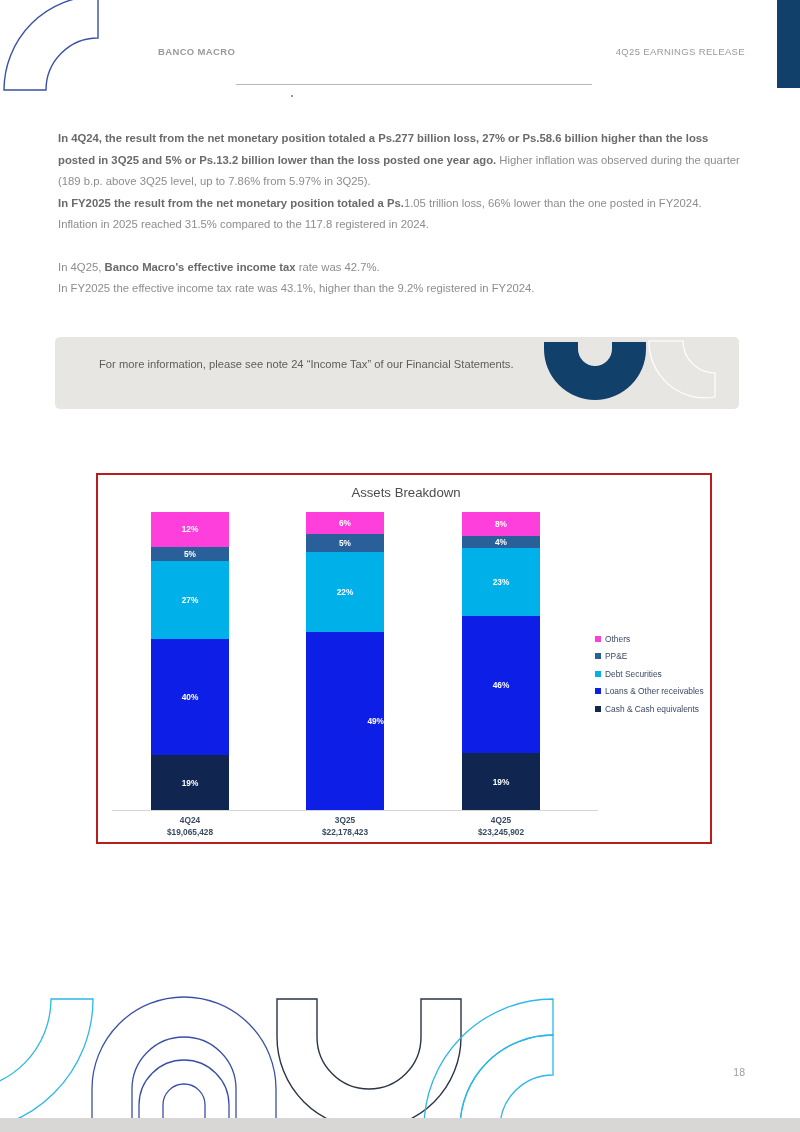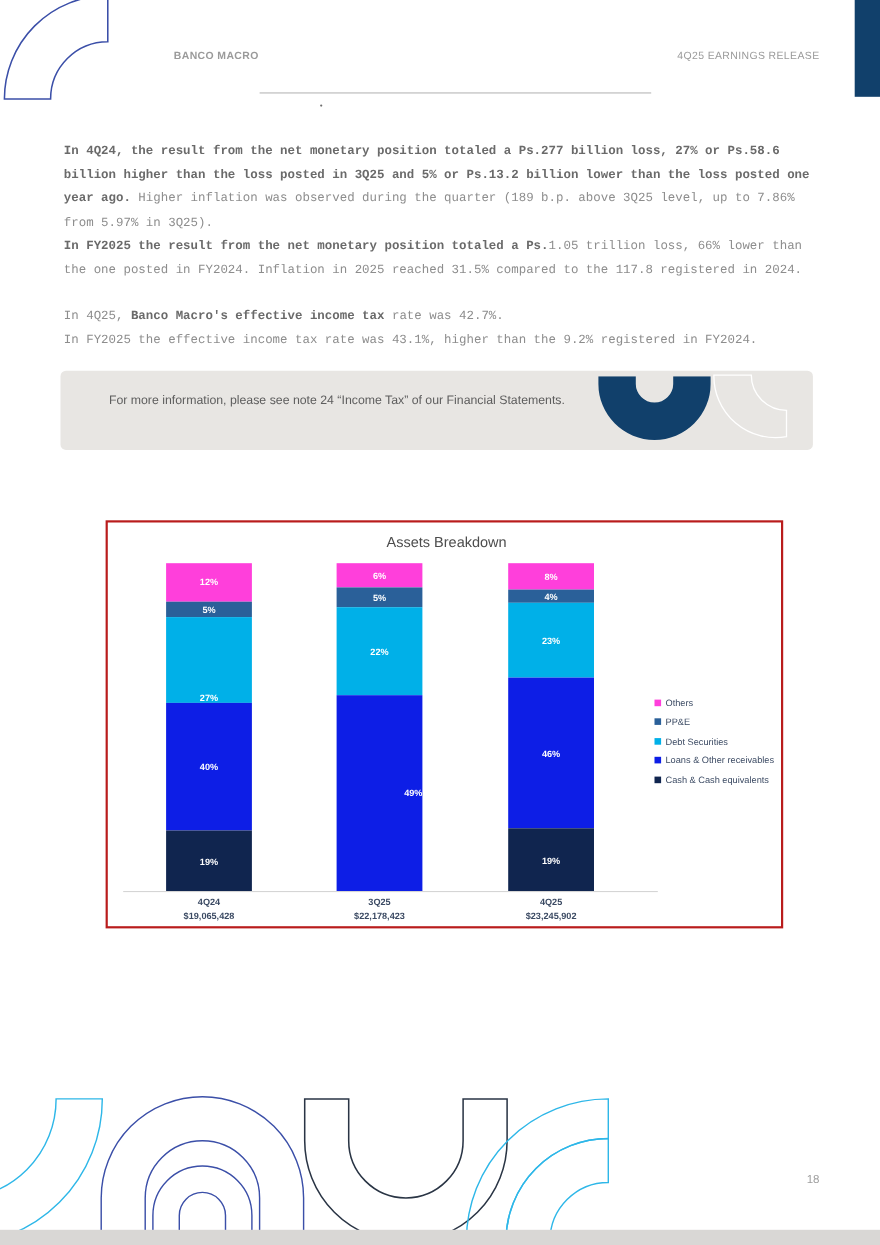--- a/index.html
+++ b/index.html
@@ -86,21 +86,21 @@
   .copy {
     position: absolute;
     left: 58px;
     top: 128px;
     width: 686px;
     font-size: 11.3px;
     line-height: 21.5px;
     color: #8d8d8d;
   }
   .copy b { color: #6a6a6a; font-weight: 700; }
-  .copy p { margin: 0; font-family: Liberation Mono, monospace; }
+  .copy p { margin: 0; }
   .copy .gap { height: 21px; }
 
   
   .callout {
     position: absolute;
     left: 55px;
     top: 337px;
     width: 684px;
     height: 72px;
     background: #e8e6e3;
@@ -298,21 +298,21 @@
     <div class="chart-title">Assets Breakdown</div>
 
     <div class="plot">
       <div class="bar-group bg0">
           <div class="seg" style="flex: 12 0 0px; background: rgb(255, 63, 219); text-align: center;">
             <span>12%</span>
           </div>
           <div class="seg" style="flex: 5 0 0px; background: rgb(42, 96, 153);">
             <span>5%</span>
           </div>
-          <div class="seg" style="flex: 27 0 0px; background: rgb(0, 176, 232); align-items: flex-end;">
+          <div class="seg" style="flex: 27 0 0px; background: rgb(0, 176, 232);">
             <span>27%</span>
           </div>
           <div class="seg" style="flex: 40 0 0px; background: rgb(13, 30, 230);">
             <span>40%</span>
           </div>
           <div class="seg" style="flex: 19 0 0px; background: rgb(16, 37, 79);">
             <span>19%</span>
           </div>
         </div>
       <div class="bar-group bg1">

